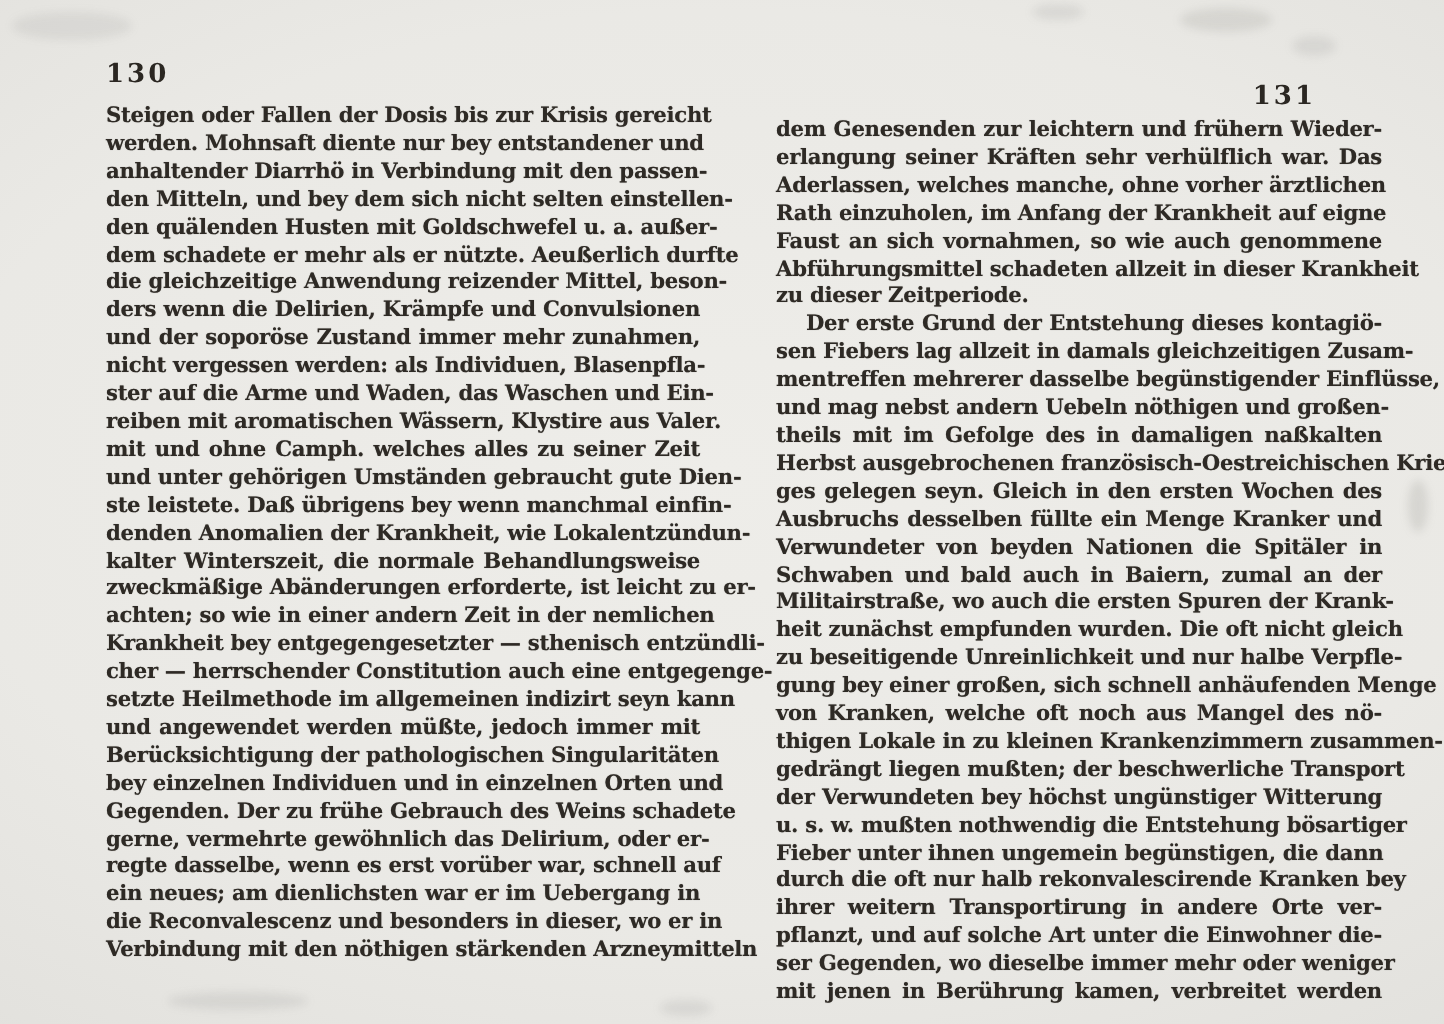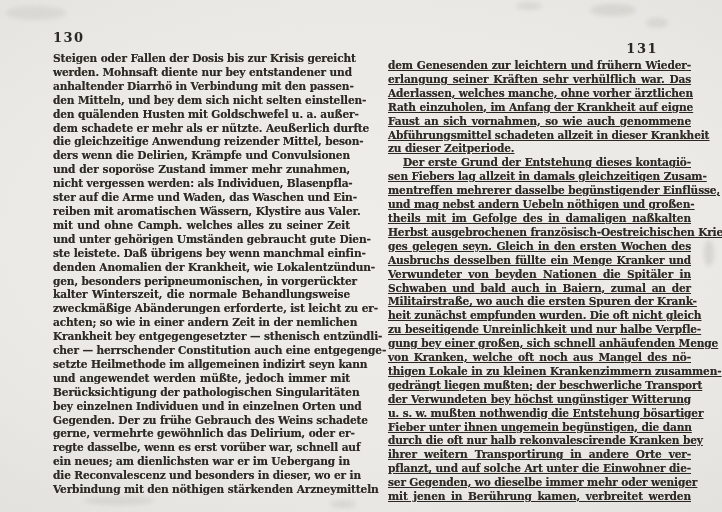--- a/index.html
+++ b/index.html
@@ -30,21 +30,21 @@
   .pagenum {
     font-weight: bold;
     font-size: 13px;
     line-height: 15px;
     letter-spacing: 1.5px;
     color: #2b2722;
   }
   .pagenum-right { text-align: right; padding-right: 33px; }
 
   .textcol { margin-top: 7px; }
-  .page-right .textcol { margin-top: 3px; text-decoration: underline; }
+  .page-right .textcol { margin-top: 3px; }
 
   .line {
     font-weight: bold;
     font-size: 10.6px;
     line-height: 13.9px;
     letter-spacing: -0.15px;
     white-space: nowrap;
     text-align: justify;
     text-align-last: justify;
     color: #2e2a25;
@@ -80,21 +80,20 @@
         <div class="line">die gleichzeitige Anwendung reizender Mittel, beson-</div>
         <div class="line">ders wenn die Delirien, Krämpfe und Convulsionen</div>
         <div class="line">und der soporöse Zustand immer mehr zunahmen,</div>
         <div class="line">nicht vergessen werden: als Individuen, Blasenpfla-</div>
         <div class="line">ster auf die Arme und Waden, das Waschen und Ein-</div>
         <div class="line">reiben mit aromatischen Wässern, Klystire aus Valer.</div>
         <div class="line">mit und ohne Camph. welches alles zu seiner Zeit</div>
         <div class="line">und unter gehörigen Umständen gebraucht gute Dien-</div>
         <div class="line">ste leistete.  Daß übrigens bey wenn manchmal einfin-</div>
         <div class="line">denden Anomalien der Krankheit, wie Lokalentzündun-</div>
-        <div class="line">gen, besonders peripneumonischen, in vorgerückter</div>
         <div class="line">kalter Winterszeit, die normale Behandlungsweise</div>
         <div class="line">zweckmäßige Abänderungen erforderte, ist leicht zu er-</div>
         <div class="line">achten; so wie in einer andern Zeit in der nemlichen</div>
         <div class="line">Krankheit bey entgegengesetzter — sthenisch entzündli-</div>
         <div class="line">cher — herrschender Constitution auch eine entgegenge-</div>
         <div class="line">setzte Heilmethode im allgemeinen indizirt seyn kann</div>
         <div class="line">und angewendet werden müßte, jedoch immer mit</div>
         <div class="line">Berücksichtigung der pathologischen Singularitäten</div>
         <div class="line">bey einzelnen Individuen und in einzelnen Orten und</div>
         <div class="line">Gegenden. Der zu frühe Gebrauch des Weins schadete</div>

